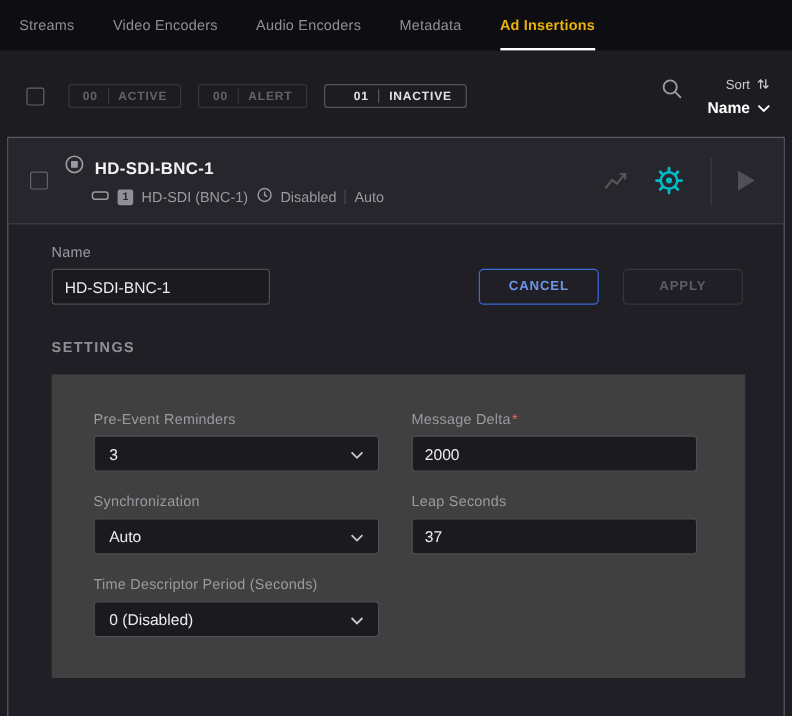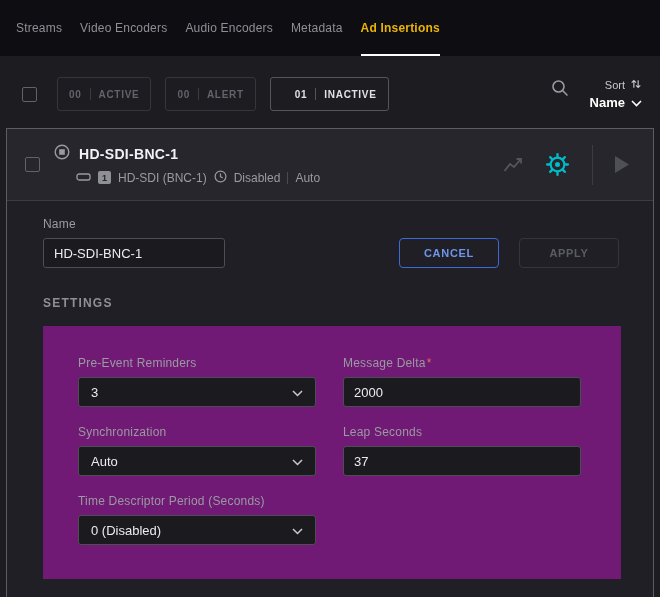--- a/index.html
+++ b/index.html
@@ -6,23 +6,23 @@
   html,body { width:660px; height:597px; }
   body {
     background:#1c1c21;
     font-family:"Liberation Sans", sans-serif;
     color:#e4e4e8;
     overflow:hidden;
   }
 
   
   .topnav {
-    height:56px; background:#0e0e12;
+    height:42px; background:#0e0e12;
     display:flex; align-items:stretch;
-    padding-left:16px; gap:18px;
+    padding-left:16px; gap:32px;
   }
   .tab {
     display:flex; align-items:center;
     font-size:12px; color:#8f8f96; cursor:pointer;
     position:relative; letter-spacing:.2px; white-space:nowrap;
   }
   .tab.active { color:#eab308; font-weight:bold; }
   .tab.active::after {
     content:""; position:absolute; left:0; right:0; bottom:0;
     height:2px; background:#ffffff;
@@ -33,21 +33,21 @@
     height:56px; margin-top:10px;
     display:flex; align-items:center;
     padding:0 18px 0 22px; gap:14px;
   }
   .checkbox {
     width:15px; height:15px; border:1px solid #62626a;
     border-radius:2px; background:transparent; cursor:pointer; flex:none;
   }
   .toolbar .checkbox { margin-right:6px; }
   .filter {
-    height:34px; border:1px solid #35353c; background:transparent;
+    height:20px; border:1px solid #35353c; background:transparent;
     border-radius:3px; display:flex; align-items:center;
     padding:0 11px; gap:8px; font-size:10px; letter-spacing:.7px;
     color:#63636b; font-weight:bold; cursor:pointer;
     font-family:"Liberation Sans", sans-serif;
   }
   .filter .fdiv { width:1px; height:12px; background:#3a3a41; }
   .filter.active { border-color:#55555e; color:#e2e2e6;padding-left:24px; }
   .filter.active .fdiv { background:#55555e; }
 
   .toolbar-right { margin-left:auto; display:flex; align-items:flex-start; gap:20px; }
@@ -108,21 +108,21 @@
     font-family:"Liberation Sans", sans-serif;
   }
   .btn.cancel { border:1px solid #3a6bd8; color:#6e95ea;margin-left:25px; }
   .btn.apply  { border:1px solid #35353c; color:#5c5c64; cursor:default; }
 
   .settings-heading {
     margin-top:28px; font-size:12px; font-weight:bold;
     letter-spacing:1.2px; color:#8f8f96;
   }
   .settings-panel {
-    margin-top:16px; width:578px; background:#701a75;
+    margin-top:16px; width:578px; background:#404040;
     padding:30px 0 34px 35px;
   }
   .grid {
     display:grid; grid-template-columns:238px 238px;
     column-gap:27px; row-gap:18px;
   }
   .select {
     width:238px; height:30px; background:#1a1a1f; border:1px solid #4d4d55;
     border-radius:3px; display:flex; align-items:center; justify-content:space-between;
     padding:0 12px; font-size:13px; color:#ececef; cursor:pointer;

